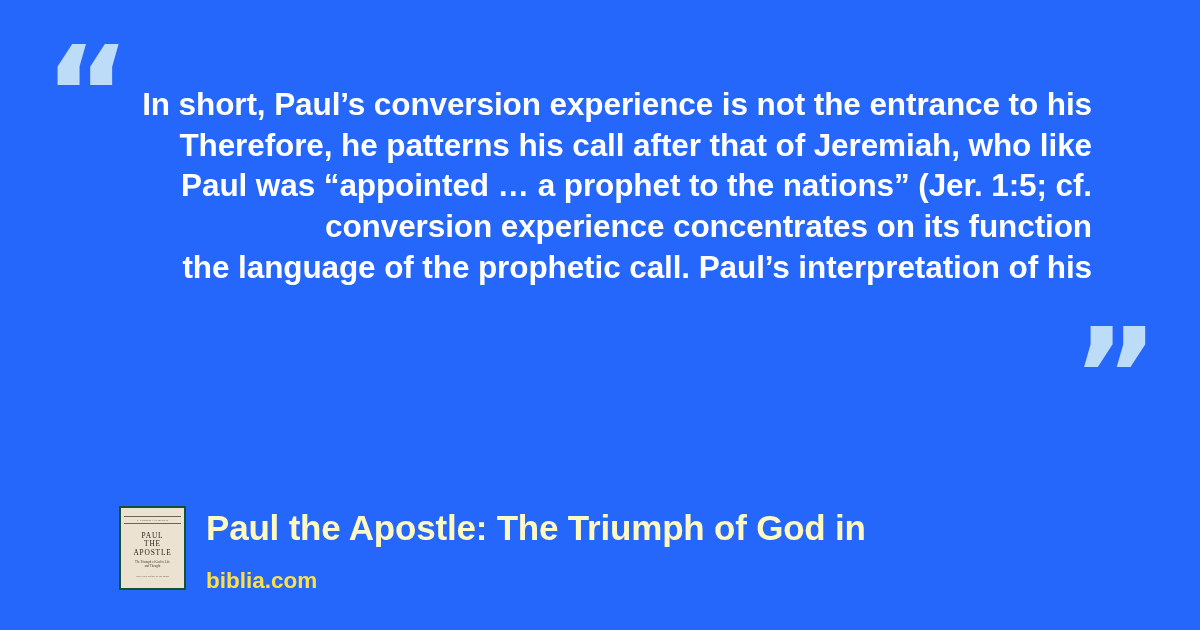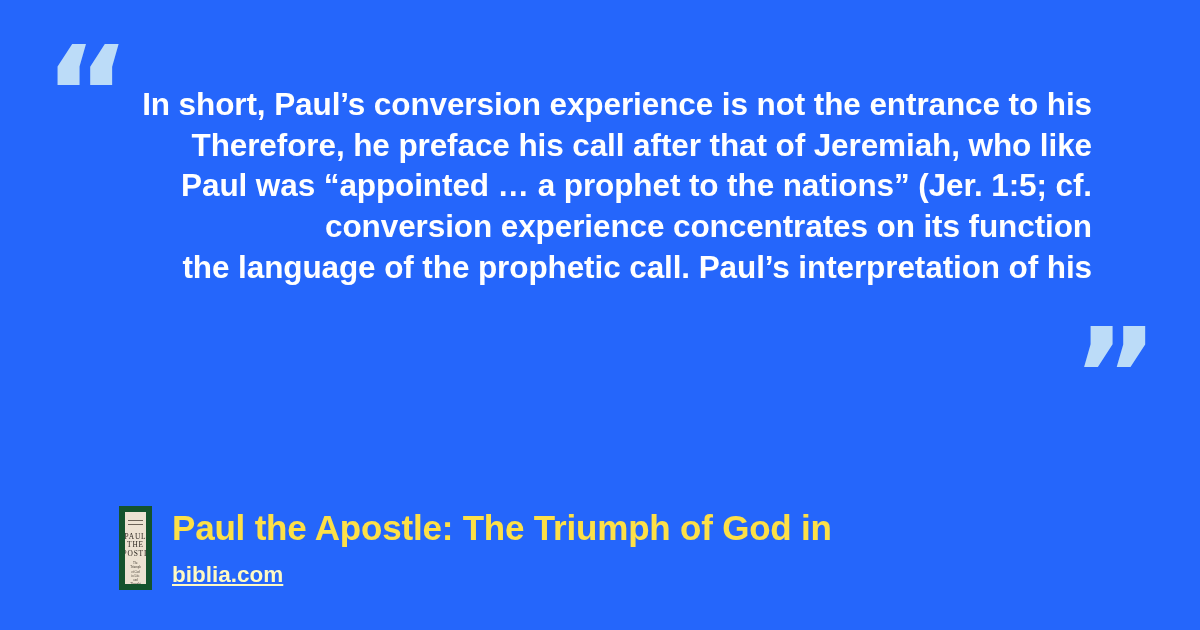--- a/index.html
+++ b/index.html
@@ -61,24 +61,24 @@
   
   .footer {
     position: absolute;
     left: 119px;
     top: 506px;
     display: flex;
     align-items: flex-start;
   }
 
   .book-cover {
-    width: 33px;
+    width: 67px;
     height: 84px;
     background: #ece2d2;
-    border: 6px solid #14532d;
+    border: 2px solid #14532d;
     box-sizing: border-box;
     flex: 0 0 auto;
     padding: 4px 3px;
     display: flex;
     flex-direction: column;
     align-items: center;
     overflow: hidden;
     font-family: "Liberation Serif", serif;
   }
   .cover-series {
@@ -119,47 +119,46 @@
     color: #564e42;
     font-size: 2.5px;
     line-height: 3px;
   }
 
   .footer-text {
     margin-left: 20px;
     padding-top: 2px;
   }
   .source-title {
-    color: #fde047;
+    color: #fef9c3;
     font-size: 35px;
     font-weight: 700;
     line-height: 40px;
     letter-spacing: -0.2px;
     white-space: nowrap;
   }
   .source-domain {
-    color: #fef9c3;
+    color: #fde047;
     font-size: 22.5px;
     font-weight: 700;
     line-height: 26px;
-    margin-top: 14px;
+    margin-top: 20px;
     white-space: nowrap;
-    text-decoration: underline;
   }
 </style>
 </head>
 <body>
 
 <div class="quote-card">
 
   <span class="quote-mark quote-mark-open">“</span>
 
   <div class="quote-body">
     <div class="quote-line">In short, Paul’s conversion experience is not the entrance to his</div>
-    <div class="quote-line">Therefore, he preface his call after that of Jeremiah, who like</div>
+    <div class="quote-line">Therefore, he patterns his call after that of Jeremiah, who like</div>
     <div class="quote-line">Paul was “appointed … a prophet to the nations” (Jer. 1:5; cf.</div>
     <div class="quote-line">conversion experience concentrates on its function</div>
     <div class="quote-line">the language of the prophetic call. Paul’s interpretation of his</div>
   </div>
 
   <span class="quote-mark quote-mark-close">”</span>
 
   <div class="footer">
 
     <div class="book-cover">

